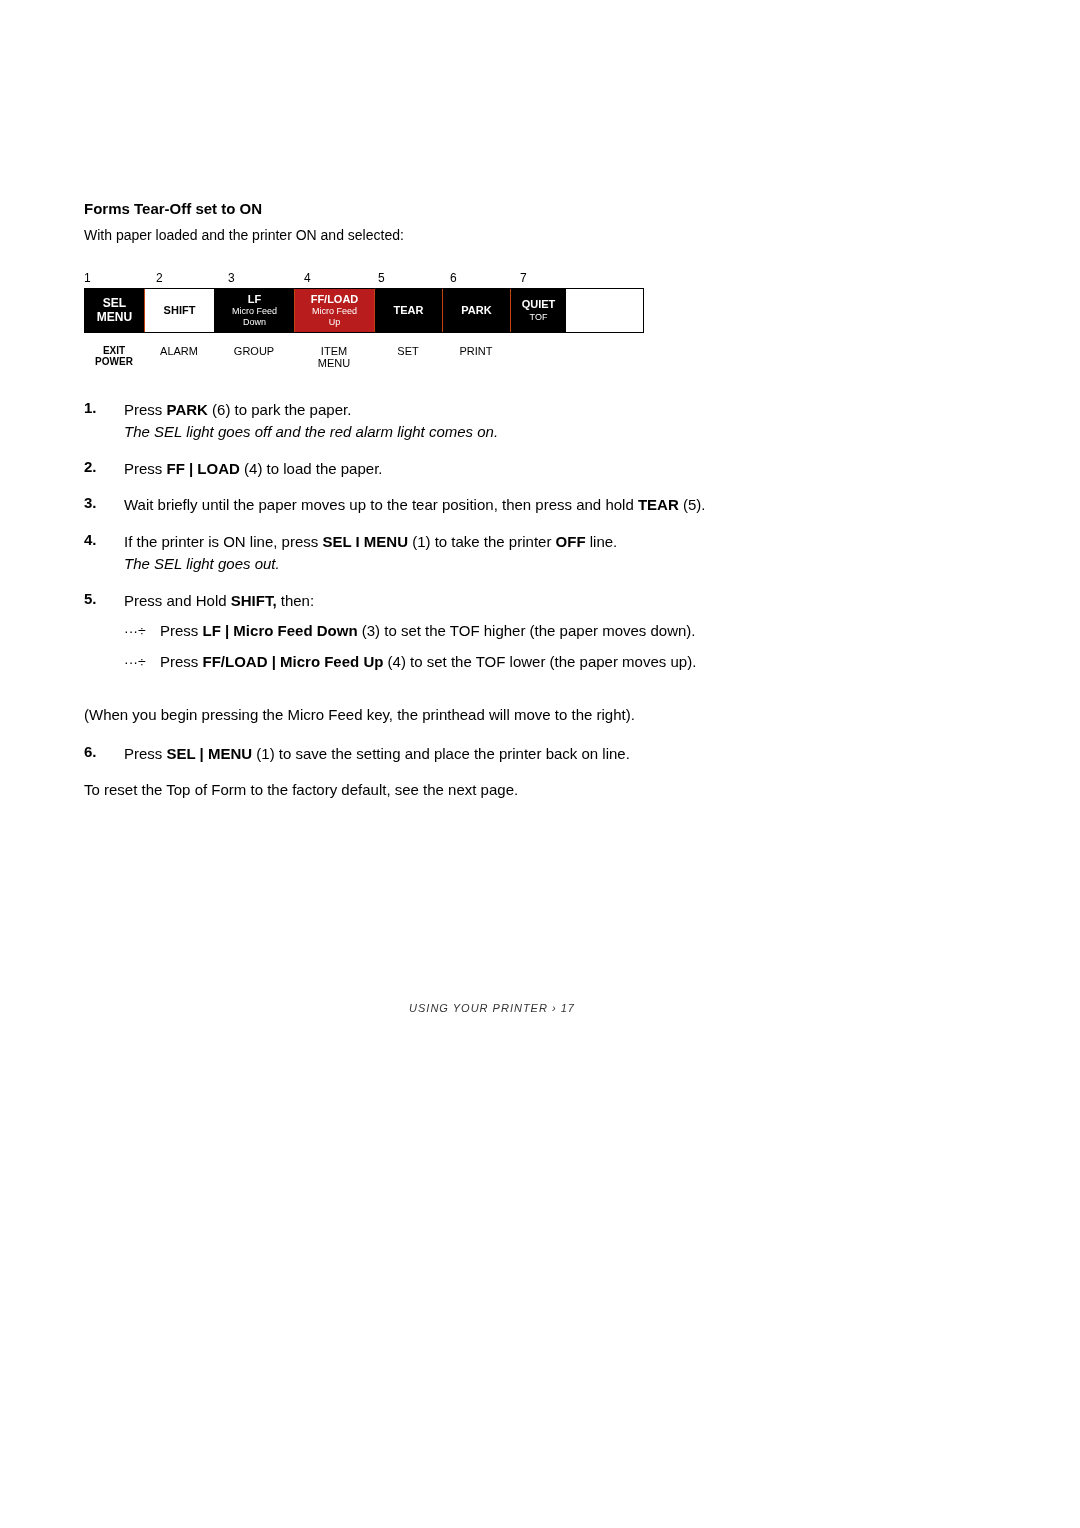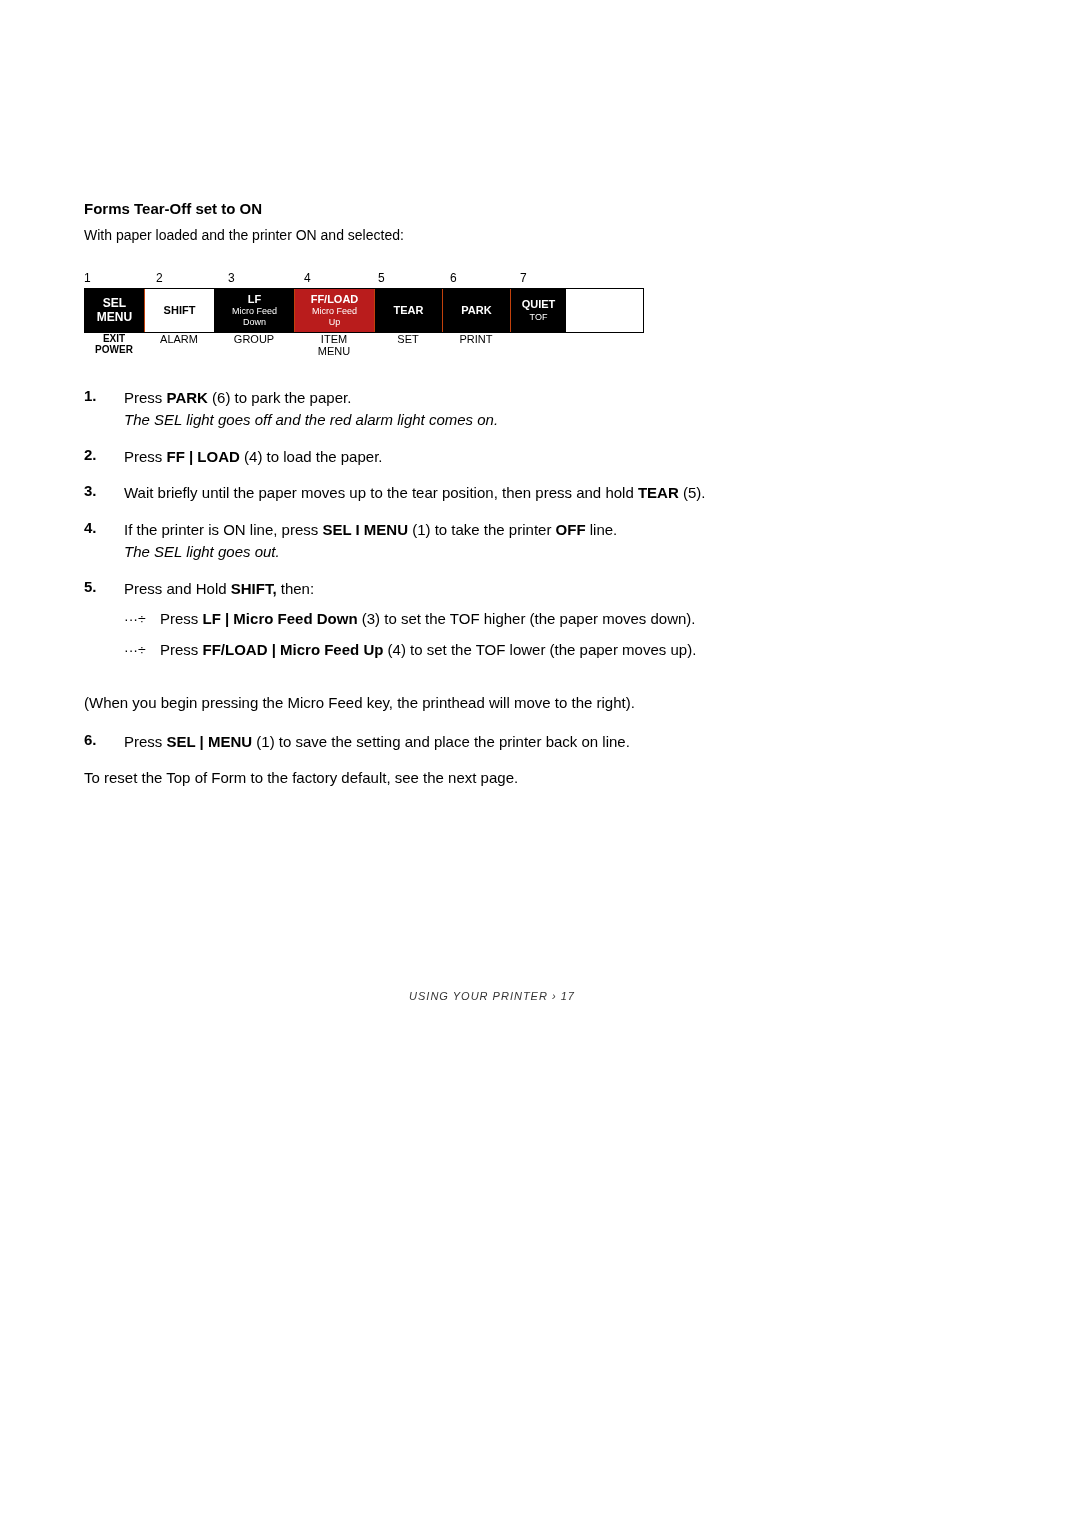--- a/index.html
+++ b/index.html
@@ -65,21 +65,21 @@
     .key-sel { width: 60px; background: #000; color: #fff; font-size: 12px; }
     .key-shift { width: 70px; background: #fff; color: #000; font-size: 11px; }
     .key-lf { width: 80px; background: #000; color: #fff; }
     .key-ff { width: 80px; background: #b91c1c; color: #fff; }
     .key-tear { width: 68px; background: #000; color: #fff; }
     .key-park { width: 68px; background: #000; color: #fff; }
     .key-quiet { width: 55px; background: #000; color: #fff; }
     .key-sub { font-size: 9px; font-weight: normal; }
     .keys-labels {
       display: flex;
-      margin-top: 0;
+      margin-top: 12px;
       font-size: 11px;
     }
     .key-label { text-align: center; font-size: 11px; }
     .kl-exit { width: 60px; }
     .kl-alarm { width: 70px; }
     .kl-group { width: 80px; }
     .kl-item { width: 80px; }
     .kl-set { width: 68px; }
     .kl-print { width: 68px; }
     .kl-empty { width: 55px; }

